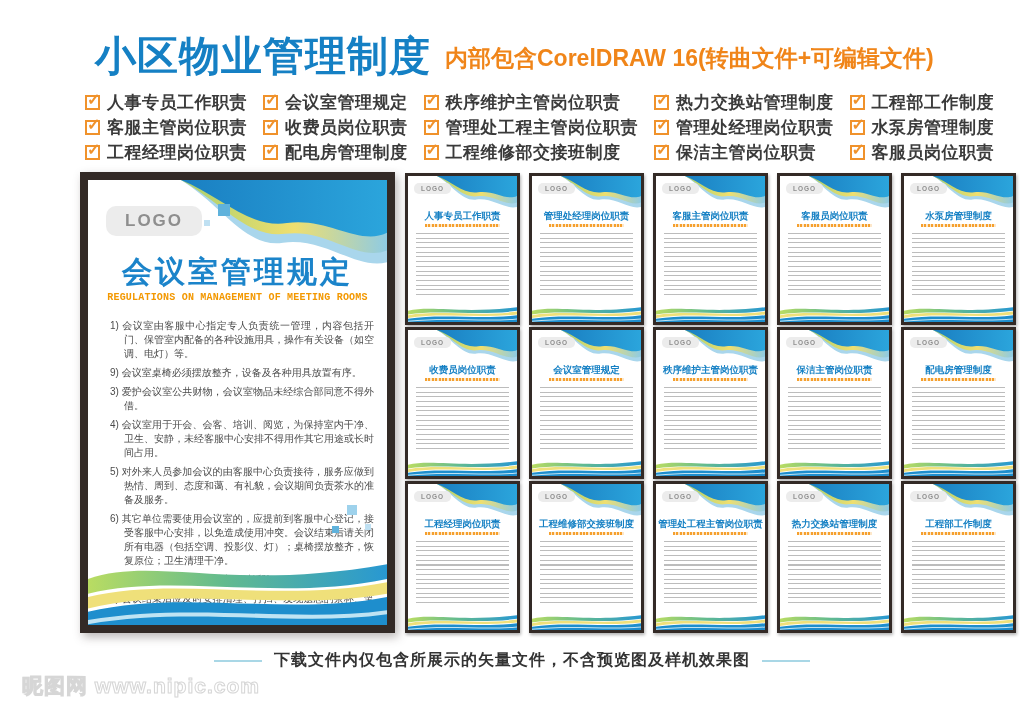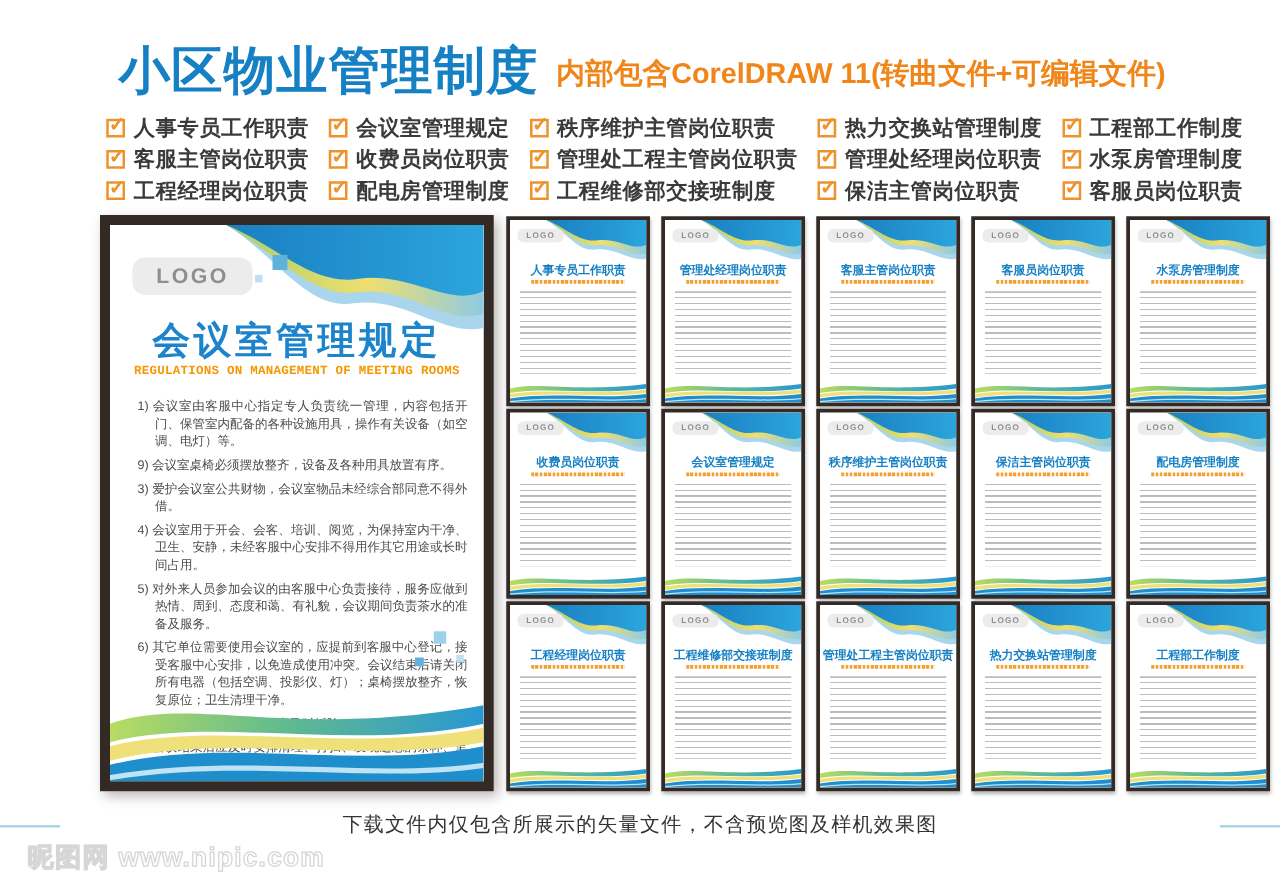--- a/index.html
+++ b/index.html
@@ -39,21 +39,21 @@
   .thumbs { position:absolute; left:405px; top:173px; display:grid; grid-template-columns:repeat(5,115px); grid-auto-rows:152px; column-gap:9px; row-gap:2px; }
   .thumb { position:relative; background:#fff; border:3px solid #332A26; box-shadow:1px 2px 3px rgba(0,0,0,.3); overflow:hidden; }
   .thumb .t-wave-top { position:absolute; top:0; right:0; width:80px; height:35px; }
   .thumb .t-wave-bottom { position:absolute; bottom:0; left:0; width:109px; height:18px; }
   .thumb .logo-pill { position:absolute; left:6px; top:7px; font-size:6.5px; padding:2px 7px; border-radius:5px; letter-spacing:1px; }
   .t-title { position:absolute; top:34px; left:0; width:100%; text-align:center; font-size:9.5px; font-weight:bold; color:#1580C4; white-space:nowrap; }
   .t-sub { position:absolute; top:48px; left:16%; width:68%; height:2.5px; background:repeating-linear-gradient(90deg,#F5A02E 0 2px, rgba(245,160,46,.25) 2px 3.4px); }
   .t-body { position:absolute; top:57px; left:8px; right:8px; height:66px; background:repeating-linear-gradient(180deg,#A6A6A6 0 1px, transparent 1px 4.7px); opacity:.75; }
 
   
-  .footer-note { position:absolute; left:0; top:650px; width:100%; display:flex; align-items:center; justify-content:space-between; gap:12px; }
+  .footer-note { position:absolute; left:0; top:650px; width:100%; display:flex; align-items:center; justify-content:center; gap:12px;font-weight:bold; }
   .footer-note .line { width:48px; height:2px; background:#A9D7E6; }
   .footer-note .note-text { font-size:16px; color:#333; letter-spacing:1px; }
 
   .watermark { position:absolute; left:22px; top:672px; font-size:21px; font-weight:bold; color:#FFFFFF; -webkit-text-stroke:1px #D6D6D6; text-shadow:0 0 1px #DDD; letter-spacing:1px; }
   .id-badge { position:absolute; right:2px; top:675px; background:#C9C9C9; color:#FFFFFF; font-size:14.5px; padding:2px 11px 3px; letter-spacing:0.5px; }
 </style>
 </head>
 <body>
 
 <svg width="0" height="0" style="position:absolute" aria-hidden="true">
@@ -83,21 +83,21 @@
       <path fill="#1E8ECD" d="M0,74 C100,46 210,80 315,56 L315,90 L0,90 Z"></path>
       <path fill="#BFE3F3" d="M0,84 C110,62 220,88 315,72 L315,77 C220,93 110,67 0,89 Z"></path>
     </symbol>
   </defs>
 </svg>
 
 <div class="page">
 
   <div class="header">
     <div class="main-title">小区物业管理制度</div>
-    <div class="sub-title">内部包含CorelDRAW 11(转曲文件+可编辑文件)</div>
+    <div class="sub-title">内部包含CorelDRAW 16(转曲文件+可编辑文件)</div>
   </div>
 
   <div class="checklist">
     <div class="chk-col">
       <div class="chk-item">
           <span class="cbx"></span>
           <span class="chk-label">人事专员工作职责</span>
         </div>
       <div class="chk-item">
           <span class="cbx"></span>

